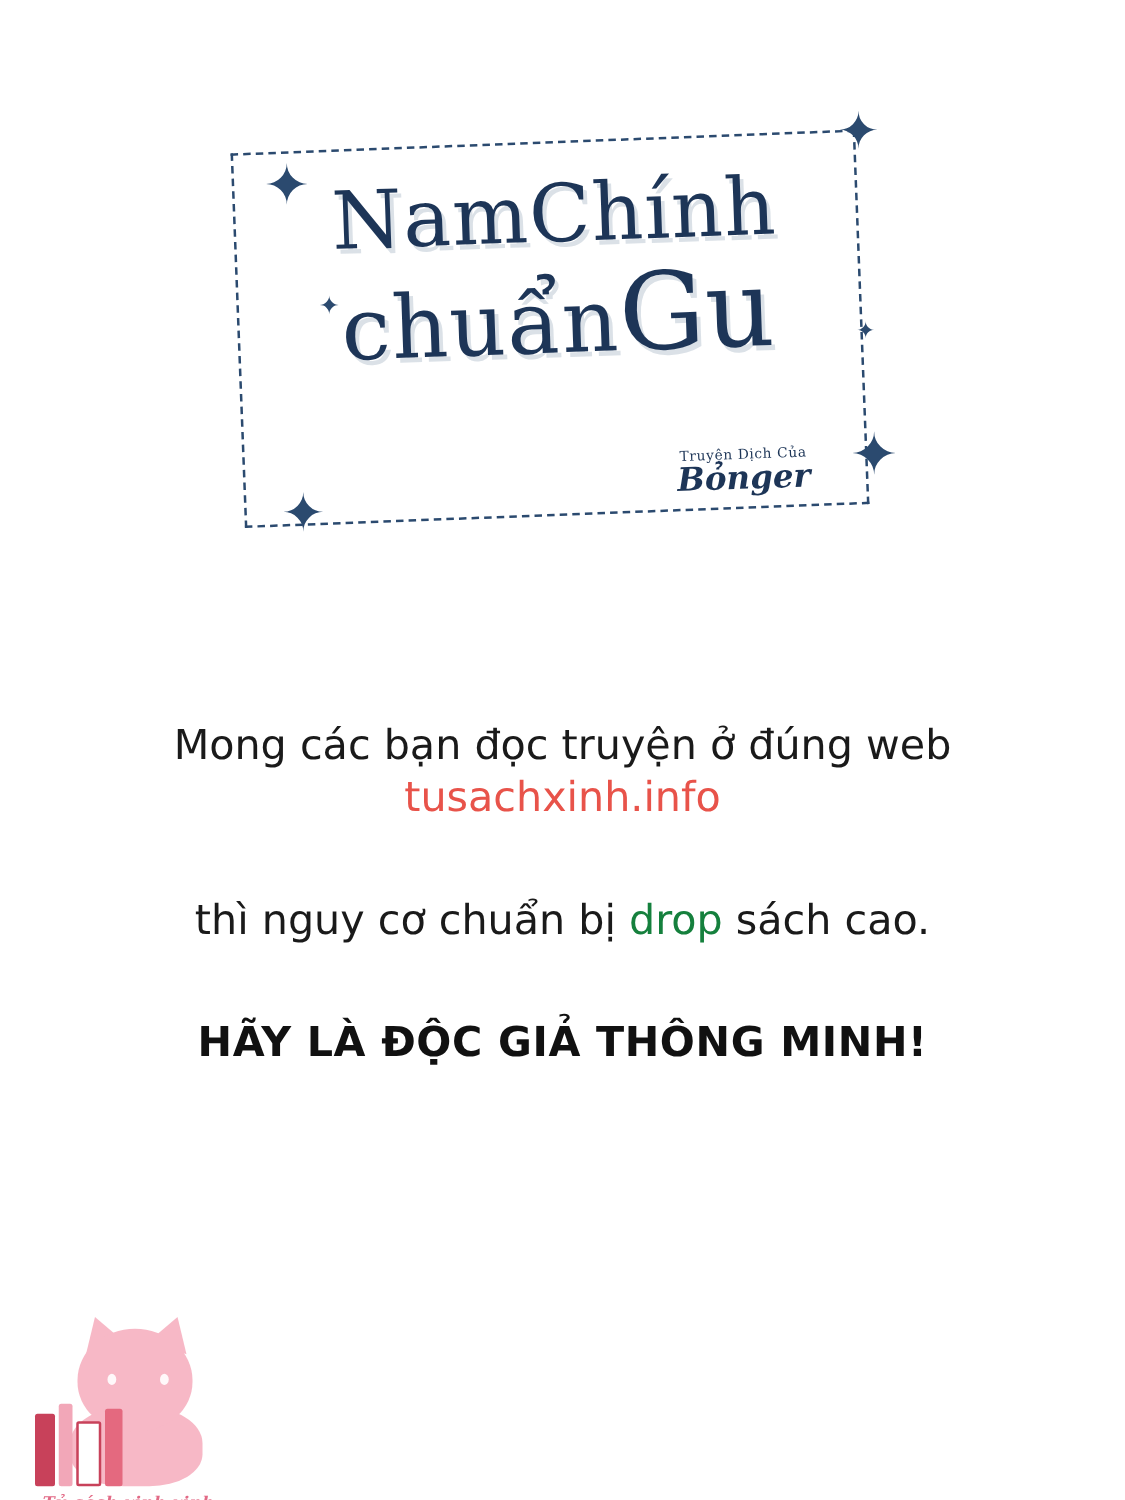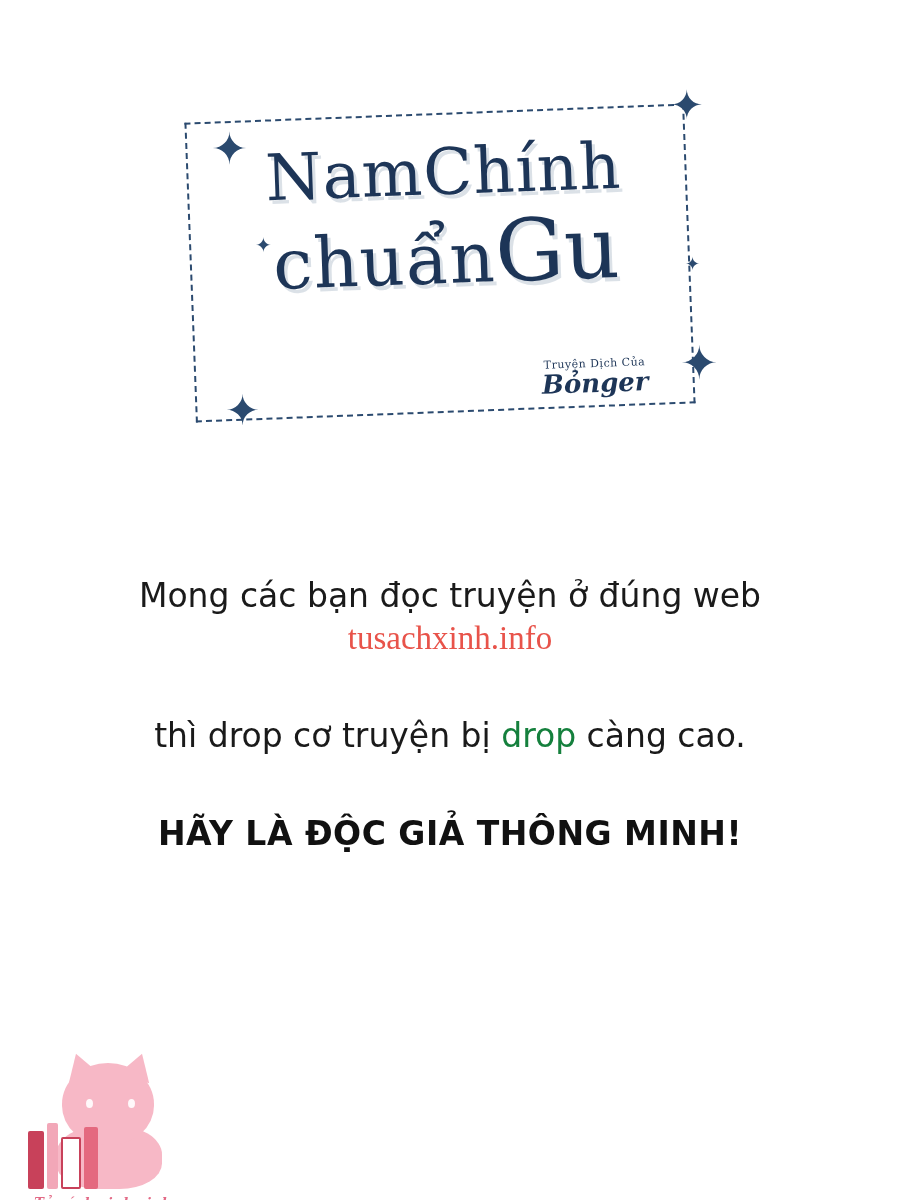--- a/index.html
+++ b/index.html
@@ -112,21 +112,20 @@
   }
   .msg-line {
     font-size: 33px;
     color: #1a1a1a;
     line-height: 1.28;
   }
   .site {
     font-size: 33px;
     color: #e8534a;
     line-height: 1.28;
-    font-family: Liberation Serif, serif;
   }
   .gap-1 { height: 56px; }
   .gap-2 { height: 56px; }
   .drop { color: #15803d; }
   .shout {
     font-size: 33px;
     font-weight: bold;
     color: #111111;
     letter-spacing: 0.5px;
   }
@@ -233,21 +232,21 @@
     <div class="credit-name">Bỏnger</div>
   </div>
 </div>
 
 <div class="message">
   <div class="msg-line">Mong các bạn đọc truyện ở đúng web</div>
   <div class="site">tusachxinh.info</div>
 
   <div class="gap-1"></div>
 
-  <div class="msg-line"><span>thì drop cơ truyện bị </span><span class="drop">drop</span><span> càng cao.</span></div>
+  <div class="msg-line"><span>thì nguy cơ chuẩn bị </span><span class="drop">drop</span><span> sách cao.</span></div>
 
   <div class="gap-2"></div>
 
   <div class="shout">HÃY LÀ ĐỘC GIẢ THÔNG MINH!</div>
 </div>
 
 <div class="footer-logo">
   <div class="ear ear-l"></div>
   <div class="ear ear-r"></div>
   <div class="cat-body"></div>

